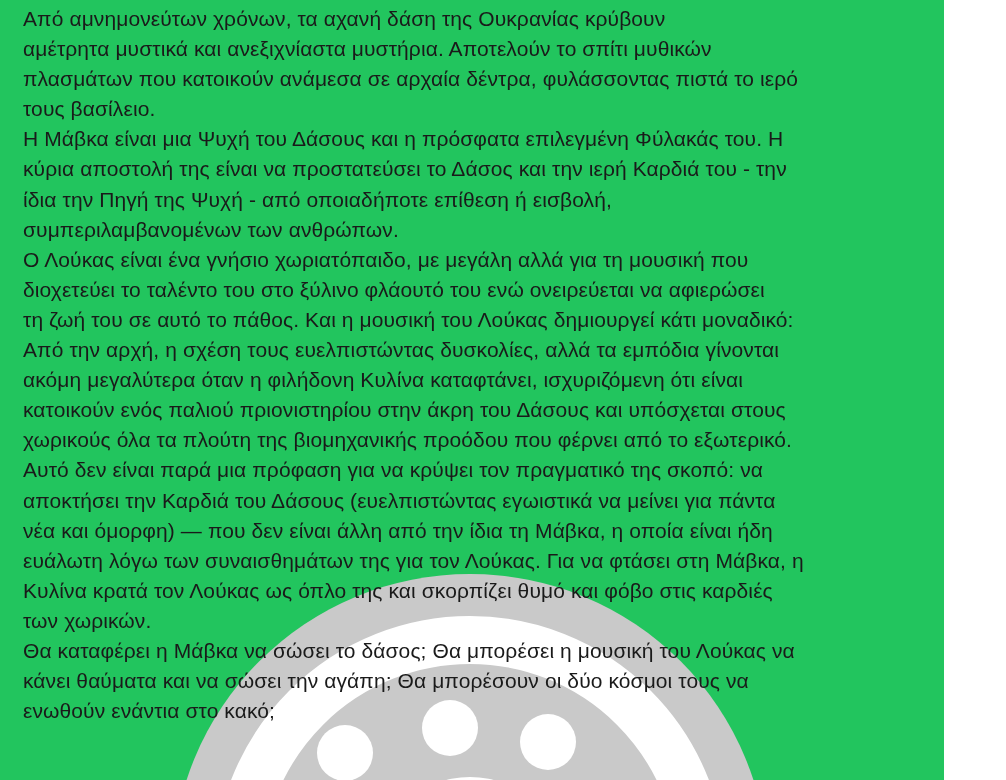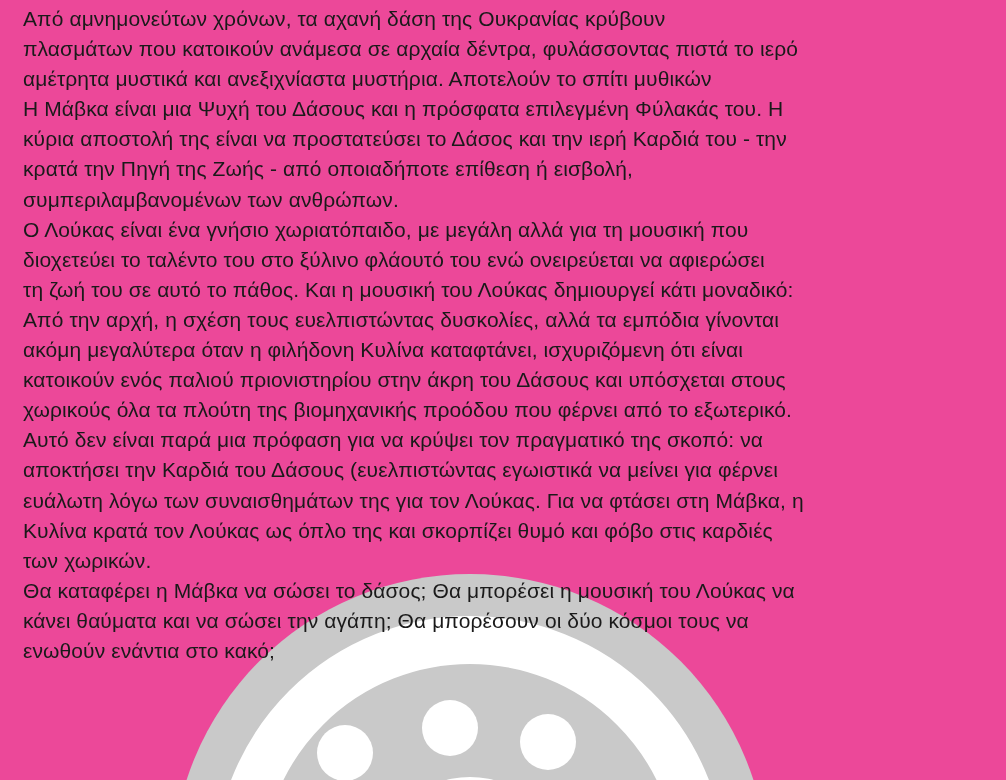--- a/index.html
+++ b/index.html
@@ -1,25 +1,26 @@
 <!DOCTYPE html>
 <html lang="el"><head>
 <meta charset="utf-8">
 <style>
   html, body {
     margin: 0;
     padding: 0;
   }
   .page {
     position: relative;
-    width: 1006px;
+    width: 900px;
     height: 780px;
-    background: #ec4899;
+    background: #22c55e;
     overflow: hidden;
     font-family: "Liberation Sans", "DejaVu Sans", sans-serif;
+    padding-left: 44px;
   }
   .watermark {
     position: absolute;
     left: 0;
     top: 0;
     width: 1006px;
     height: 780px;
     pointer-events: none;
   }
   .text-content {
@@ -51,35 +52,37 @@
     <circle cx="450" cy="728" r="28" fill="#ffffff"></circle>
     <circle cx="548" cy="742" r="28" fill="#ffffff"></circle>
     <circle cx="628" cy="812" r="28" fill="#ffffff"></circle>
     <circle cx="288" cy="828" r="28" fill="#ffffff"></circle>
 
     <circle cx="470" cy="872" r="95" fill="#ffffff"></circle>
   </svg>
 
   <div class="text-content">
     <div class="text-line">Από αμνημονεύτων χρόνων, τα αχανή δάση της Ουκρανίας κρύβουν</div>
+    <div class="text-line">αμέτρητα μυστικά και ανεξιχνίαστα μυστήρια. Αποτελούν το σπίτι μυθικών</div>
     <div class="text-line">πλασμάτων που κατοικούν ανάμεσα σε αρχαία δέντρα, φυλάσσοντας πιστά το ιερό</div>
-    <div class="text-line">αμέτρητα μυστικά και ανεξιχνίαστα μυστήρια. Αποτελούν το σπίτι μυθικών</div>
+    <div class="text-line">τους βασίλειο.</div>
     <div class="text-line">Η Μάβκα είναι μια Ψυχή του Δάσους και η πρόσφατα επιλεγμένη Φύλακάς του. Η</div>
     <div class="text-line">κύρια αποστολή της είναι να προστατεύσει το Δάσος και την ιερή Καρδιά του - την</div>
-    <div class="text-line">κρατά την Πηγή της Ζωής - από οποιαδήποτε επίθεση ή εισβολή,</div>
+    <div class="text-line">ίδια την Πηγή της Ψυχή - από οποιαδήποτε επίθεση ή εισβολή,</div>
     <div class="text-line">συμπεριλαμβανομένων των ανθρώπων.</div>
     <div class="text-line">Ο Λούκας είναι ένα γνήσιο χωριατόπαιδο, με μεγάλη αλλά για τη μουσική που</div>
     <div class="text-line">διοχετεύει το ταλέντο του στο ξύλινο φλάουτό του ενώ ονειρεύεται να αφιερώσει</div>
     <div class="text-line">τη ζωή του σε αυτό το πάθος. Και η μουσική του Λούκας δημιουργεί κάτι μοναδικό:</div>
     <div class="text-line">Από την αρχή, η σχέση τους ευελπιστώντας δυσκολίες, αλλά τα εμπόδια γίνονται</div>
     <div class="text-line">ακόμη μεγαλύτερα όταν η φιλήδονη Κυλίνα καταφτάνει, ισχυριζόμενη ότι είναι</div>
     <div class="text-line">κατοικούν ενός παλιού πριονιστηρίου στην άκρη του Δάσους και υπόσχεται στους</div>
     <div class="text-line">χωρικούς όλα τα πλούτη της βιομηχανικής προόδου που φέρνει από το εξωτερικό.</div>
     <div class="text-line">Αυτό δεν είναι παρά μια πρόφαση για να κρύψει τον πραγματικό της σκοπό: να</div>
-    <div class="text-line">αποκτήσει την Καρδιά του Δάσους (ευελπιστώντας εγωιστικά να μείνει για φέρνει</div>
+    <div class="text-line">αποκτήσει την Καρδιά του Δάσους (ευελπιστώντας εγωιστικά να μείνει για πάντα</div>
+    <div class="text-line">νέα και όμορφη) — που δεν είναι άλλη από την ίδια τη Μάβκα, η οποία είναι ήδη</div>
     <div class="text-line">ευάλωτη λόγω των συναισθημάτων της για τον Λούκας. Για να φτάσει στη Μάβκα, η</div>
     <div class="text-line">Κυλίνα κρατά τον Λούκας ως όπλο της και σκορπίζει θυμό και φόβο στις καρδιές</div>
     <div class="text-line">των χωρικών.</div>
     <div class="text-line">Θα καταφέρει η Μάβκα να σώσει το δάσος; Θα μπορέσει η μουσική του Λούκας να</div>
     <div class="text-line">κάνει θαύματα και να σώσει την αγάπη; Θα μπορέσουν οι δύο κόσμοι τους να</div>
     <div class="text-line">ενωθούν ενάντια στο κακό;</div>
   </div>
 
 </div>
 

